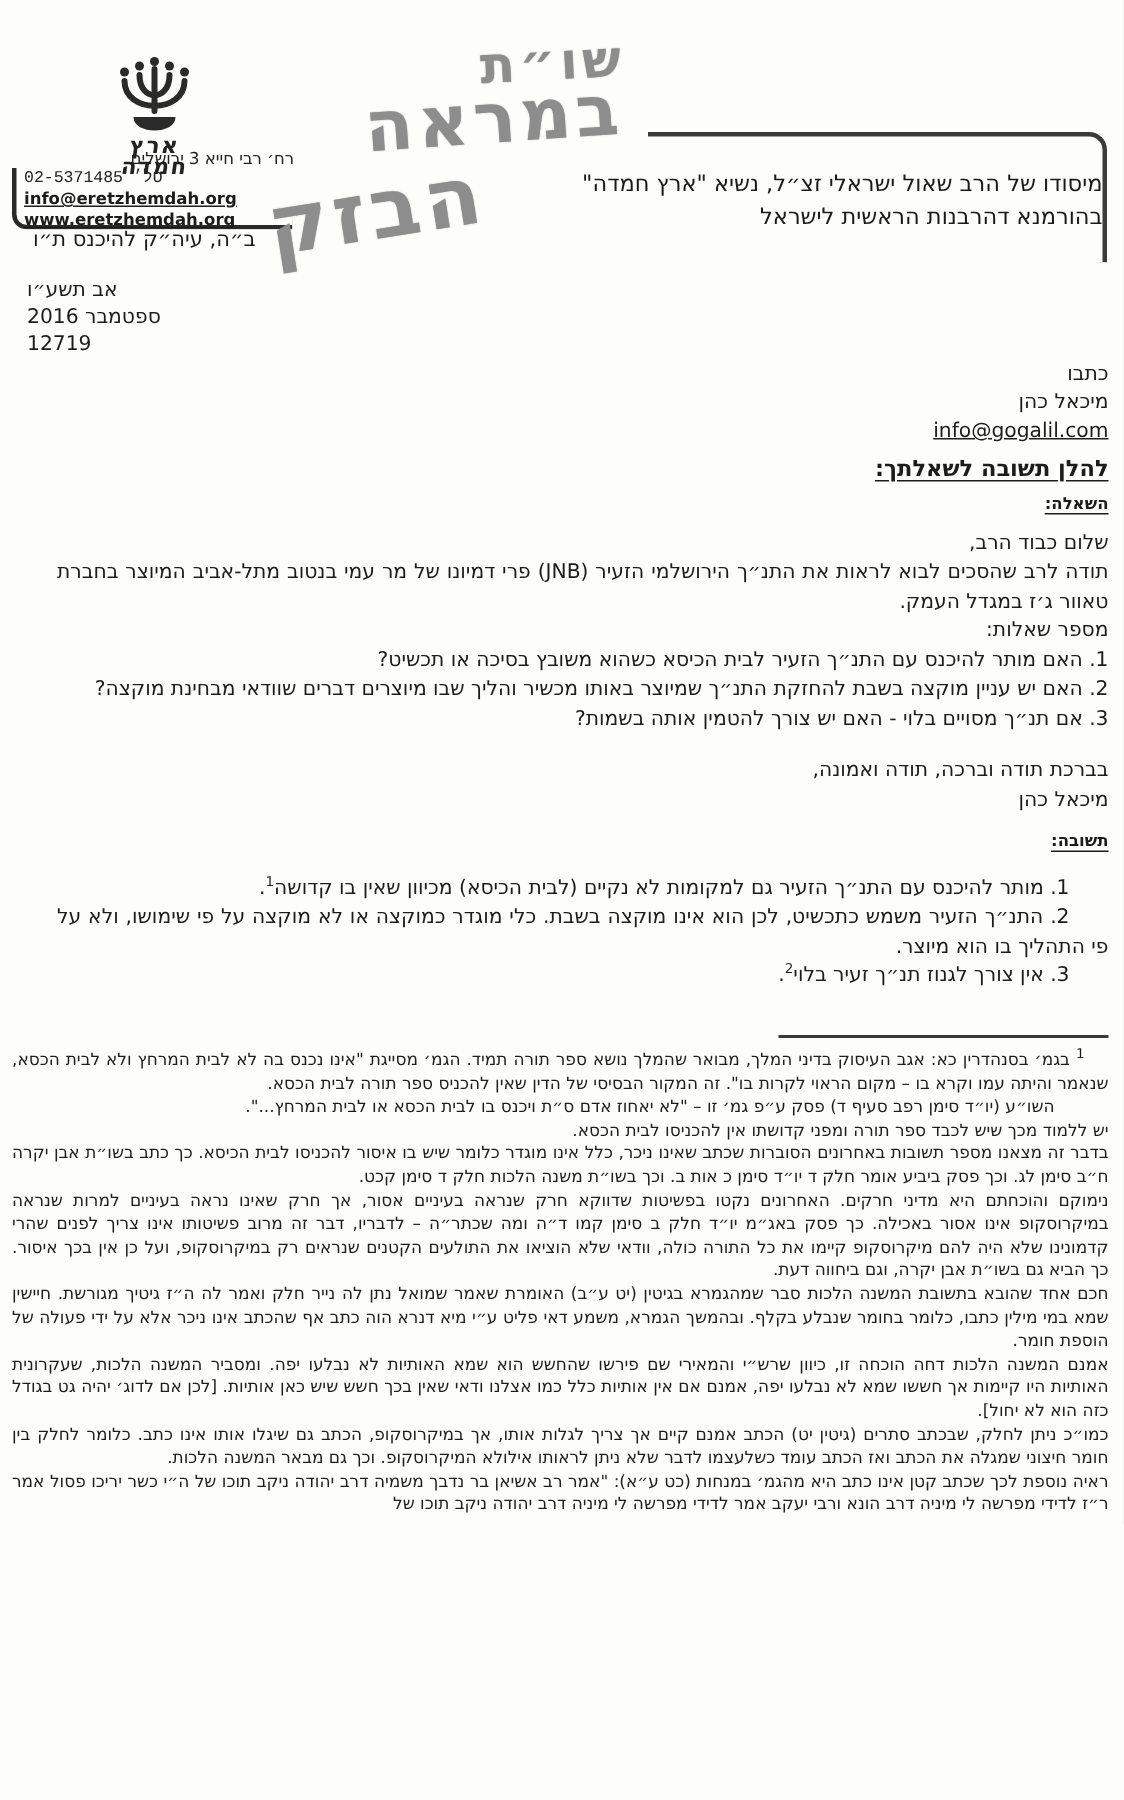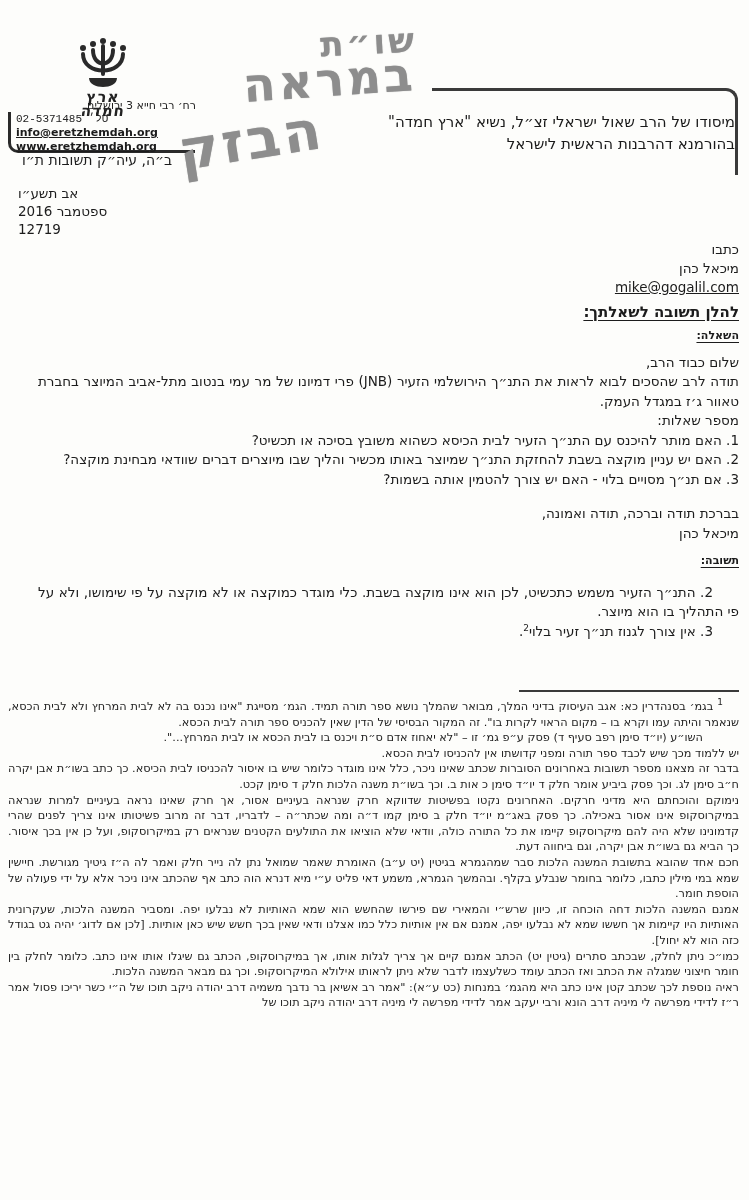--- a/index.html
+++ b/index.html
@@ -82,59 +82,60 @@
     <div class="logo-word">חמדה</div>
   </div>
 
   <div class="contact-bracket"></div>
   <div class="contact">
     <div class="c-address">רח׳ רבי חייא 3 ירושלים</div>
     <div class="c-phone">טל׳ 02-5371485</div>
     <a class="c-link" href="#">info@eretzhemdah.org</a>
     <a class="c-link" href="#">www.eretzhemdah.org</a>
   </div>
-  <div class="bh-line">ב״ה, עיה״ק תשובות ת״ו</div>
+  <div class="bh-line">ב״ה, עיה״ק להיכנס ת״ו</div>
 
   <div class="t-word t1">שו״ת</div>
   <div class="t-word t2">במראה</div>
   <div class="t-word t3">הבזק</div>
   <div class="corner-rule"></div>
   <div class="subtitle sub1">מיסודו של הרב שאול ישראלי זצ״ל, נשיא "ארץ חמדה"</div>
   <div class="subtitle sub2">בהורמנא דהרבנות הראשית לישראל</div>
 
   <div class="meta">
     <div>אב תשע״ו</div>
     <div>ספטמבר 2016</div>
     <div>12719</div>
   </div>
 
   <div class="recipient">
     <div>כתבו</div>
     <div>מיכאל כהן</div>
-    <div><a href="#">mike@gogalil.com</a></div>
+    <div><a href="#">info@gogalil.com</a></div>
   </div>
 
   <div class="intro-heading">להלן תשובה לשאלתך:</div>
 
   <div class="question">
     <div class="sec-heading">השאלה:</div>
     <div>שלום כבוד הרב,</div>
     <div class="q-body">תודה לרב שהסכים לבוא לראות את התנ״ך הירושלמי הזעיר (JNB) פרי דמיונו של מר עמי בנטוב מתל-אביב המיוצר בחברת טאוור ג׳ז במגדל העמק.</div>
     <div>מספר שאלות:</div>
     <div class="q-item"><span>1.</span> <span>האם מותר להיכנס עם התנ״ך הזעיר לבית הכיסא כשהוא משובץ בסיכה או תכשיט?</span></div>
     <div class="q-item"><span>2.</span> <span>האם יש עניין מוקצה בשבת להחזקת התנ״ך שמיוצר באותו מכשיר והליך שבו מיוצרים דברים שוודאי מבחינת מוקצה?</span></div>
     <div class="q-item"><span>3.</span> <span>אם תנ״ך מסויים בלוי - האם יש צורך להטמין אותה בשמות?</span></div>
     <div class="closing">
       <div>בברכת תודה וברכה, תודה ואמונה,</div>
       <div>מיכאל כהן</div>
     </div>
   </div>
 
   <div class="answer">
     <div class="sec-heading">תשובה:</div>
+    <div class="a-item"><span>1.</span> <span>מותר להיכנס עם התנ״ך הזעיר גם למקומות לא נקיים (לבית הכיסא) מכיוון שאין בו קדושה</span><sup>1</sup><span>.</span></div>
     <div class="a-item"><span>2.</span> <span>התנ״ך הזעיר משמש כתכשיט, לכן הוא אינו מוקצה בשבת. כלי מוגדר כמוקצה או לא מוקצה על פי שימושו, ולא על פי התהליך בו הוא מיוצר.</span></div>
     <div class="a-item"><span>3.</span> <span>אין צורך לגנוז תנ״ך זעיר בלוי</span><sup>2</sup><span>.</span></div>
   </div>
 
   <div class="fn-sep"></div>
   <div class="footnotes">
     <div class="fn-para fn-first"><sup>1</sup> <span>בגמ׳ בסנהדרין כא: אגב העיסוק בדיני המלך, מבואר שהמלך נושא ספר תורה תמיד. הגמ׳ מסייגת "אינו נכנס בה לא לבית המרחץ ולא לבית הכסא, שנאמר והיתה עמו וקרא בו – מקום הראוי לקרות בו". זה המקור הבסיסי של הדין שאין להכניס ספר תורה לבית הכסא.</span></div>
     <div class="fn-para fn-indent">השו״ע (יו״ד סימן רפב סעיף ד) פסק ע״פ גמ׳ זו – "לא יאחוז אדם ס״ת ויכנס בו לבית הכסא או לבית המרחץ...".</div>
     <div class="fn-para">יש ללמוד מכך שיש לכבד ספר תורה ומפני קדושתו אין להכניסו לבית הכסא.</div>
     <div class="fn-para">בדבר זה מצאנו מספר תשובות באחרונים הסוברות שכתב שאינו ניכר, כלל אינו מוגדר כלומר שיש בו איסור להכניסו לבית הכיסא. כך כתב בשו״ת אבן יקרה ח״ב סימן לג. וכך פסק ביביע אומר חלק ד יו״ד סימן כ אות ב. וכך בשו״ת משנה הלכות חלק ד סימן קכט.</div>

